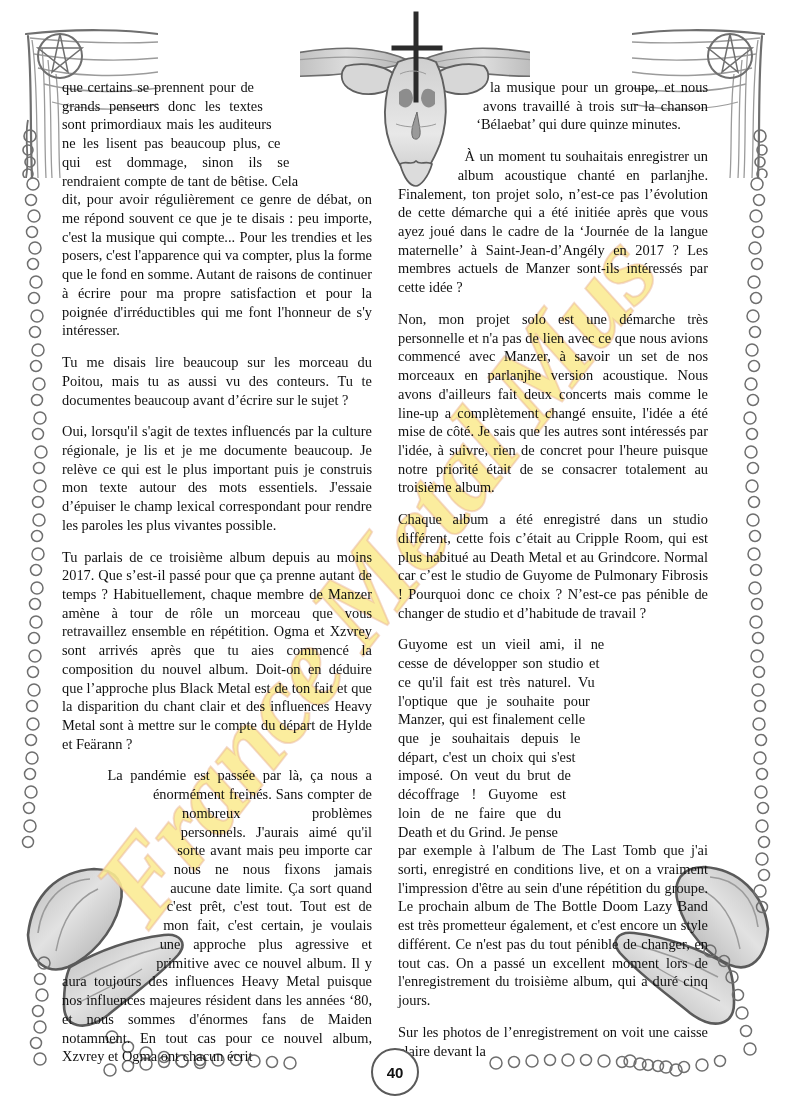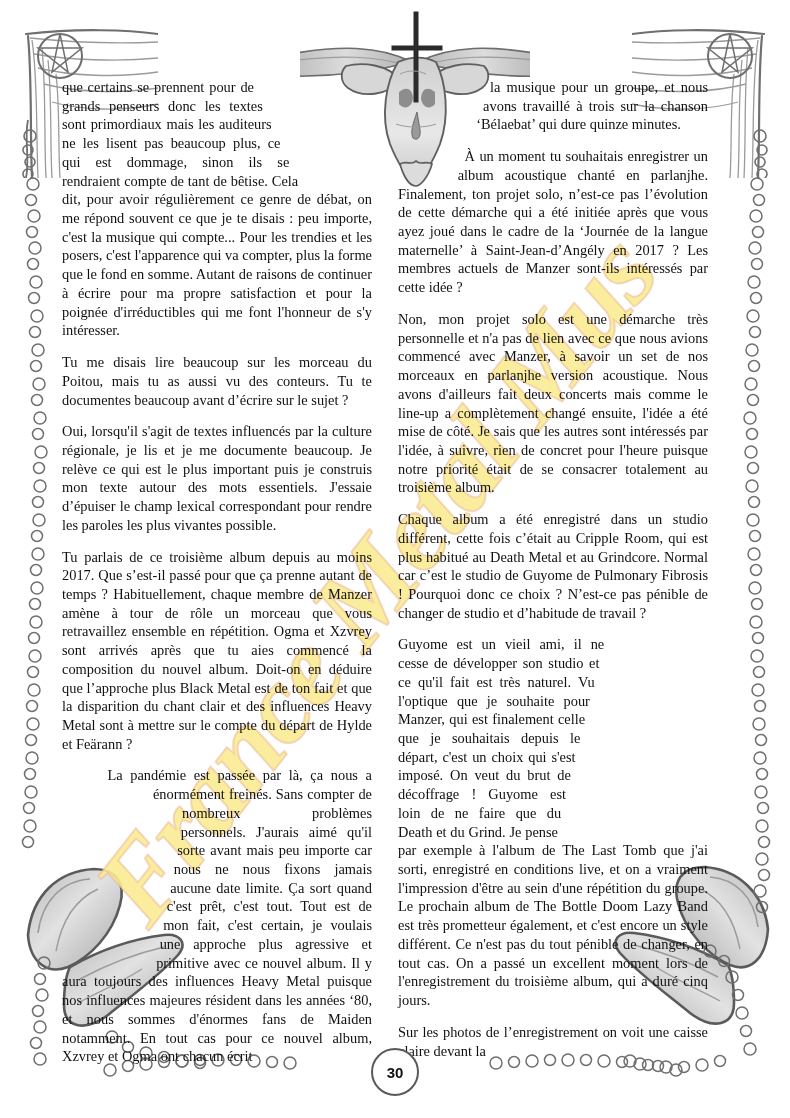--- a/index.html
+++ b/index.html
@@ -401,17 +401,17 @@
       <p class="q">Chaque album a été enregistré dans un studio différent, cette fois c’était au Cripple Room, qui est plus habitué au Death Metal et au Grindcore. Normal car c’est le studio de Guyome de Pulmonary Fibrosis ! Pourquoi donc ce choix ? N’est-ce pas pénible de changer de studio et d’habitude de travail ?</p>
       <div class="shape-bot-right"></div>
       <p>Guyome est un vieil ami, il ne cesse de développer son studio et ce qu'il fait est très naturel. Vu l'optique que je souhaite pour Manzer, qui est finalement celle que je souhaitais depuis le départ, c'est un choix qui s'est imposé. On veut du brut de décoffrage ! Guyome est loin de ne faire que du Death et du Grind. Je pense par exemple à l'album de The Last Tomb que j'ai sorti, enregistré en conditions live, et on a vraiment l'impression d'être au sein d'une répétition du groupe. Le prochain album de The Bottle Doom Lazy Band est très prometteur également, et c'est encore un style différent. Ce n'est pas du tout pénible de changer, en tout cas. On a passé un excellent moment lors de l'enregistrement du troisième album, qui a duré cinq jours.</p>
       <p class="q last">Sur les photos de l’enregistrement on voit une caisse claire devant la</p>
     </div>
 
   </div>
 
   <div id="pagenum">
     <div class="circle">
-      <span class="num">30</span>
+      <span class="num">40</span>
     </div>
   </div>
 
 </div>
 
 </body></html>

